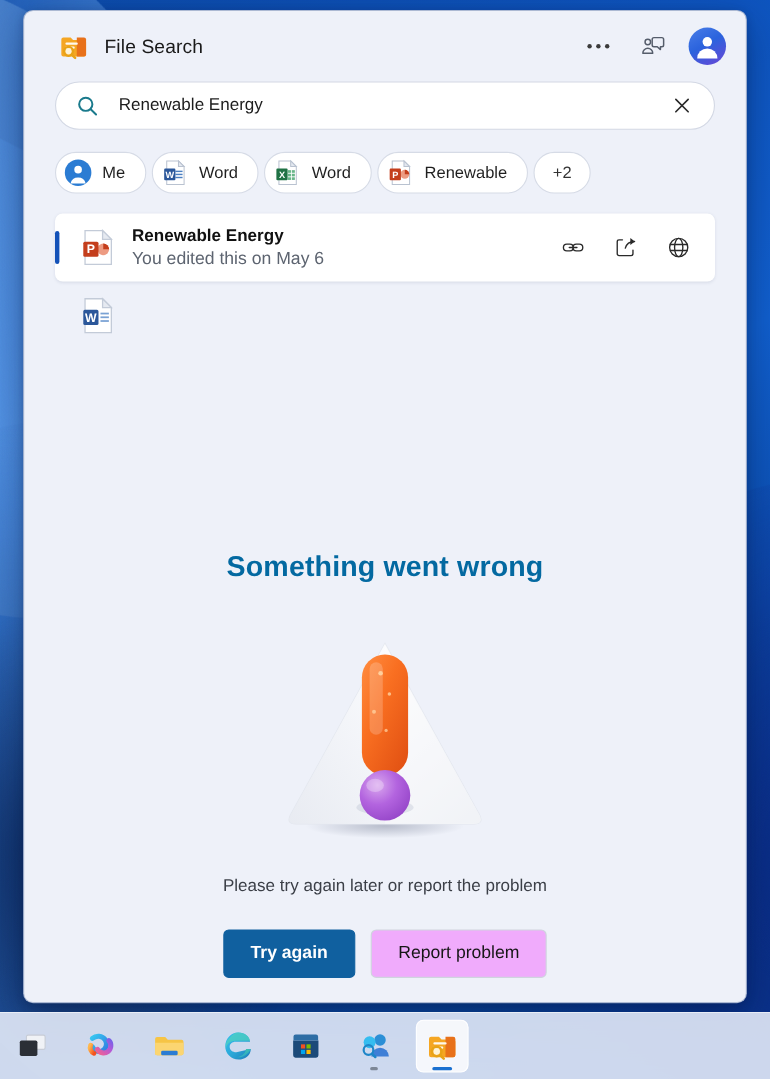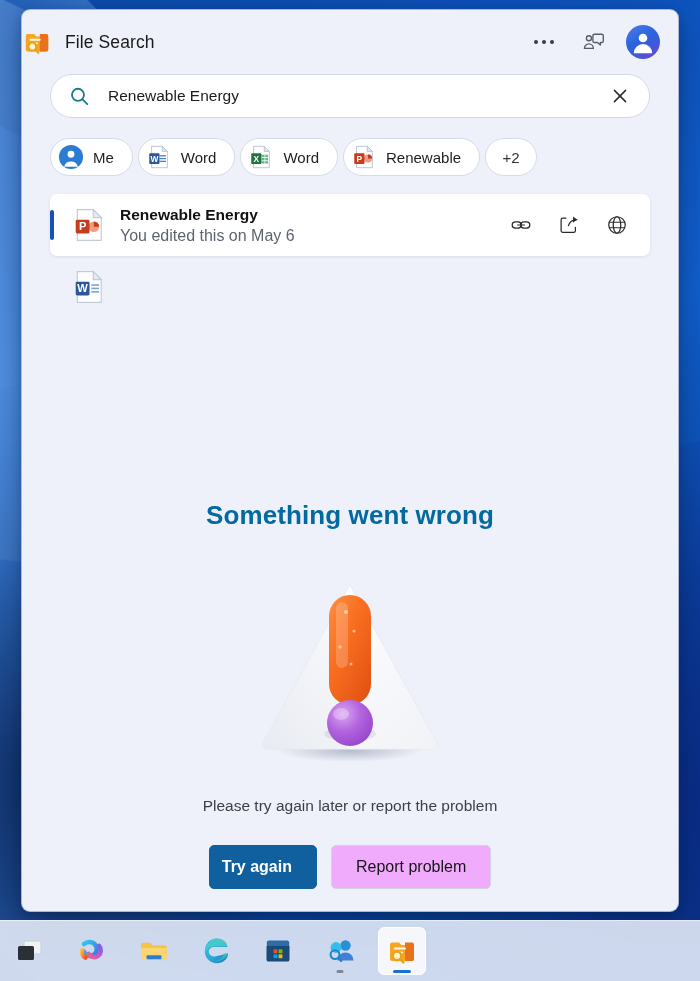--- a/index.html
+++ b/index.html
@@ -52,21 +52,21 @@
     overflow: hidden;
     display: flex;
     flex-direction: column;
   }
 
   
   #titlebar {
     height: 64px;
     display: flex;
     align-items: center;
-    padding: 0 18px 0 0;
+    padding: 0 18px 0 30px;
     flex: none;
   }
   #app-icon { width: 30px; height: 30px; flex: none; }
   #app-title {
     font-size: 17.5px;
     color: #1a1a1a;
     margin-left: 13px;
     letter-spacing: 0.1px;
     white-space: nowrap;
   }
@@ -201,21 +201,20 @@
     font-size: 16px;
     cursor: pointer;
     padding: 0 24px;
     display: flex; align-items: center; justify-content: center;
   }
   .btn-primary {
     background: #10609f;
     color: #ffffff;
     border: 1px solid #10609f;
     font-weight: bold;
-    padding-left: 12px;
   }
   .btn-secondary {
     background: #f0abfc;
     color: #161616;
     border: 1px solid #cfd4de;
   }
 
   
   #taskbar {
     position: absolute;

